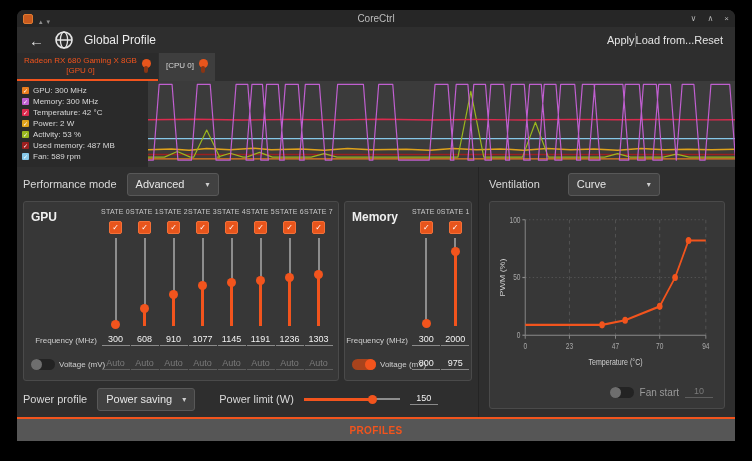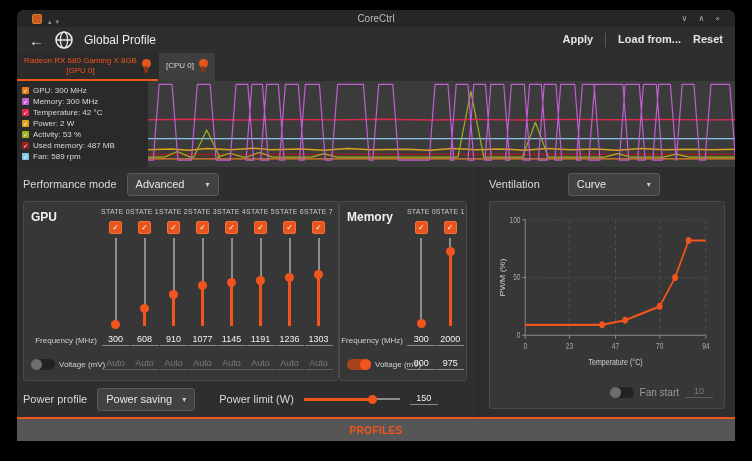--- a/index.html
+++ b/index.html
@@ -2,33 +2,33 @@
 <html><head>
 <meta charset="utf-8">
 <style>
   html,body{margin:0;padding:0;background:#000;}
   .stage{position:relative;width:752px;height:461px;background:#000;overflow:hidden;
          font-family:"Liberation Sans","DejaVu Sans",sans-serif;color:#dcdcdc;
          -webkit-font-smoothing:antialiased;}
   .window{position:absolute;left:17px;top:10px;width:718px;height:431px;background:#2e2e2e;
           border-radius:7px 7px 0 0;overflow:hidden;display:flex;flex-direction:column;}
   
-  .titlebar{height:17px;background:#262626;display:flex;align-items:center;padding:0 15px;flex:none;}
+  .titlebar{height:17px;background:#262626;display:flex;align-items:center;padding:0 6px;flex:none;}
   .tb-left{display:flex;align-items:center;gap:6px;width:120px;}
   .app-icon{width:8px;height:8px;border-radius:2px;background:#c85a1e;border:1px solid #e07a30;}
   .tb-glyph{font-size:7px;color:#8f8f8f;line-height:1;}
   .tb-title{flex:1;text-align:center;font-size:10px;color:#bdbdbd;}
   .tb-right{display:flex;align-items:center;gap:11px;width:120px;justify-content:flex-end;}
   .tb-ctrl{font-size:8px;color:#b5b5b5;line-height:1;cursor:default;}
   
   .header{height:26px;display:flex;align-items:center;padding:0 12px;flex:none;background:#2e2e2e;}
   .back-btn{font-size:15px;color:#e2e2e2;margin-right:10px;line-height:1;}
   .globe{margin-right:10px;display:flex;align-items:center;}
   .page-title{font-size:12px;color:#ececec;}
-  .header-actions{margin-left:auto;display:flex;gap:12px;font-size:11px;color:#e4e4e4;font-weight:bold;}
+  .header-actions{margin-left:auto;display:flex;align-items:center;gap:0;font-size:11px;color:#e4e4e4;}
   .hdr-sep{width:1px;height:14px;background:#5a5a5a;}
   .hdr-btn{cursor:default;}
   
   .device-tabs{height:28px;display:flex;flex:none;background:#2e2e2e;gap:1px;}
   .dtab{display:flex;align-items:center;justify-content:center;gap:5px;padding:0 7px;box-sizing:border-box;}
   .dtab .lines{text-align:center;font-size:8px;line-height:10px;}
   .dtab.active{background:#2b2b2b;border-bottom:2px solid #f2541d;color:#f2541d;}
   .dtab.inactive{background:#3e3e3e;border-bottom:2px solid transparent;color:#d6d6d6;}
   .pin{position:relative;width:9px;height:16px;flex:none;}
   .pin .ball{position:absolute;top:1px;left:0;width:9px;height:9px;border-radius:50%;background:#e8551c;}
@@ -47,21 +47,21 @@
   .left-col{width:461px;flex:none;display:flex;flex-direction:column;padding:0 6px;box-sizing:border-box;}
   .col-divider{width:1px;background:#242424;}
   .right-col{flex:1;display:flex;flex-direction:column;padding:0 10px;box-sizing:border-box;min-width:0;}
   .ctl-row{height:34px;display:flex;align-items:center;gap:10px;flex:none;}
   .ctl-label{font-size:11px;color:#d9d9d9;}
   .dropdown{height:21px;background:#414141;border:1px solid #585858;border-radius:3px;display:flex;
             align-items:center;justify-content:space-between;padding:0 8px;gap:10px;min-width:74px;}
   .dropdown .dd-val{font-size:11px;color:#e6e6e6;}
   .dropdown .caret{font-size:8px;color:#cfcfcf;}
   
-  .panels-row{display:flex;flex:none;align-items:center;}
+  .panels-row{display:flex;gap:5px;flex:none;align-items:center;}
   .panel{background:#373737;border:1px solid #4a4a4a;border-radius:3px;padding:6px 5px 4px 7px;box-sizing:border-box;}
   .gpu-panel{width:316px;}
   .mem-panel{width:128px;}
   .panel-inner{display:flex;}
   .label-col{display:flex;flex-direction:column;}
   .gpu-panel .label-col{width:70px;}
   .mem-panel .label-col{width:60px;}
   .panel-title{font-size:12px;font-weight:bold;color:#f0f0f0;padding-top:2px;}
   .label-spacer{flex:1;}
   .row-label{height:24px;display:flex;align-items:center;justify-content:flex-end;font-size:8px;

